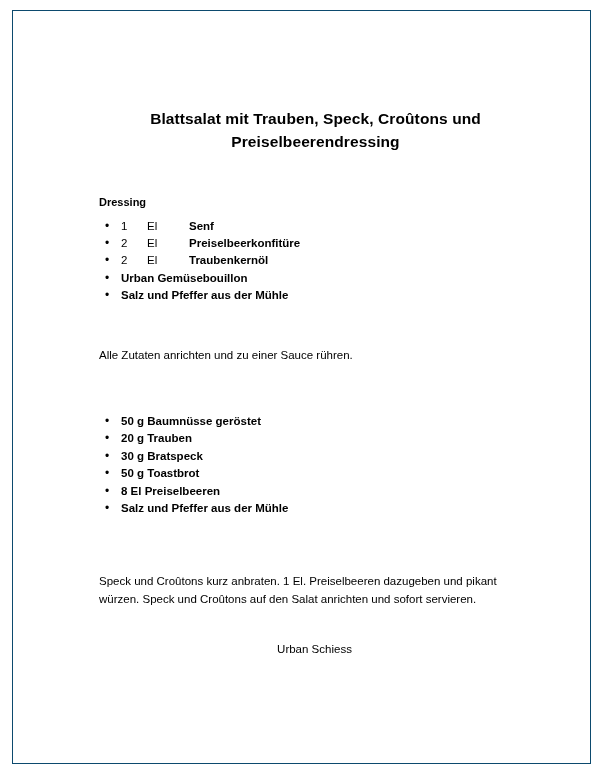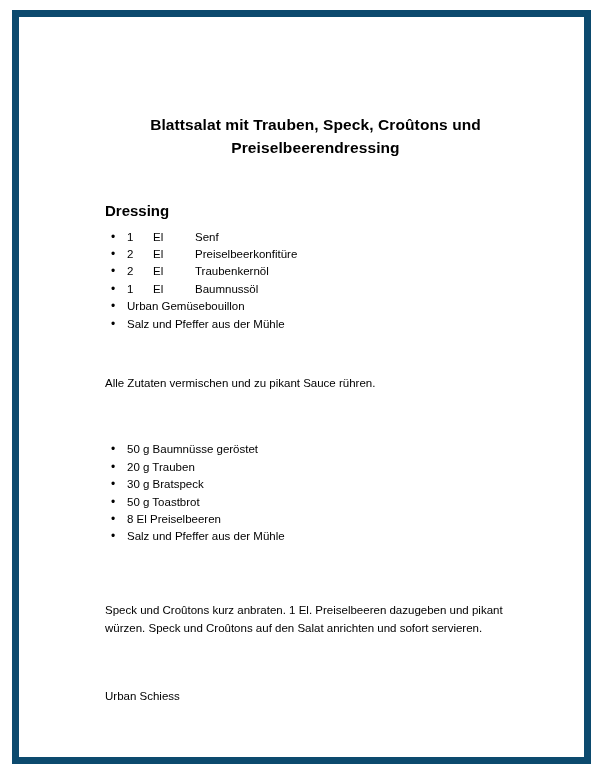--- a/index.html
+++ b/index.html
@@ -18,36 +18,36 @@
     box-sizing: border-box;
     width: 603px;
     height: 776px;
     padding: 10px 12px 12px 12px;
     background: #ffffff;
   }
   .sheet {
     box-sizing: border-box;
     width: 100%;
     height: 100%;
-    border: 7px solid #0c4a6e;
+    border: 1px solid #0c4a6e;
     background: #ffffff;
     padding: 96px 58px 24px 86px;
     position: relative;
   }
   .doc-title {
     font-size: 15.5px;
     font-weight: bold;
     text-align: center;
     line-height: 1.5;
     margin: 0 0 42px 0;
     padding: 0 8px;
     letter-spacing: 0.1px;
   }
   .section-heading {
-    font-size: 15px;
+    font-size: 11px;
     font-weight: bold;
     margin: 0 0 10px 0;
   }
   ul.ing-list {
     list-style: none;
     margin: 0;
     padding: 0;
   }
   ul.ing-list li {
     position: relative;
@@ -67,34 +67,35 @@
   .qty {
     display: inline-block;
     width: 26px;
   }
   .unit {
     display: inline-block;
     width: 42px;
   }
   .item {
     display: inline-block;
+    font-weight: bold;
   }
   .para {
     font-size: 11.5px;
     line-height: 1.55;
     margin: 0;
   }
   .gap-1 { height: 42px; }
   .gap-2 { height: 48px; }
   .gap-3 { height: 34px; }
   .gap-4 { height: 22px; }
   .signature {
     font-size: 11.5px;
-    text-align: left;
-    margin-top: 52px;
+    text-align: center;
+    margin-top: 34px;
     padding-right: 2px;
   }
 </style>
 </head>
 <body>
 
 <div class="page">
   <div class="sheet">
 
     <h1 class="doc-title">Blattsalat mit Trauben, Speck, Croûtons und Preiselbeerendressing</h1>
@@ -105,33 +106,30 @@
       <li>
         <span class="qty">1</span><span class="unit">El</span><span class="item">Senf</span>
       </li>
       <li>
         <span class="qty">2</span><span class="unit">El</span><span class="item">Preiselbeerkonfitüre</span>
       </li>
       <li>
         <span class="qty">2</span><span class="unit">El</span><span class="item">Traubenkernöl</span>
       </li>
       <li>
-        <span class="qty">1</span><span class="unit">El</span><span class="item">Baumnussöl</span>
-      </li>
-      <li>
         <span class="item">Urban Gemüsebouillon</span>
       </li>
       <li>
         <span class="item">Salz und Pfeffer aus der Mühle</span>
       </li>
     </ul>
 
     <div class="gap-1"></div>
 
-    <p class="para">Alle Zutaten vermischen und zu pikant Sauce rühren.</p>
+    <p class="para">Alle Zutaten anrichten und zu einer Sauce rühren.</p>
 
     <div class="gap-2"></div>
 
     <ul class="ing-list">
       <li>
         <span class="item">50 g Baumnüsse geröstet</span>
       </li>
       <li>
         <span class="item">20 g Trauben</span>
       </li>

